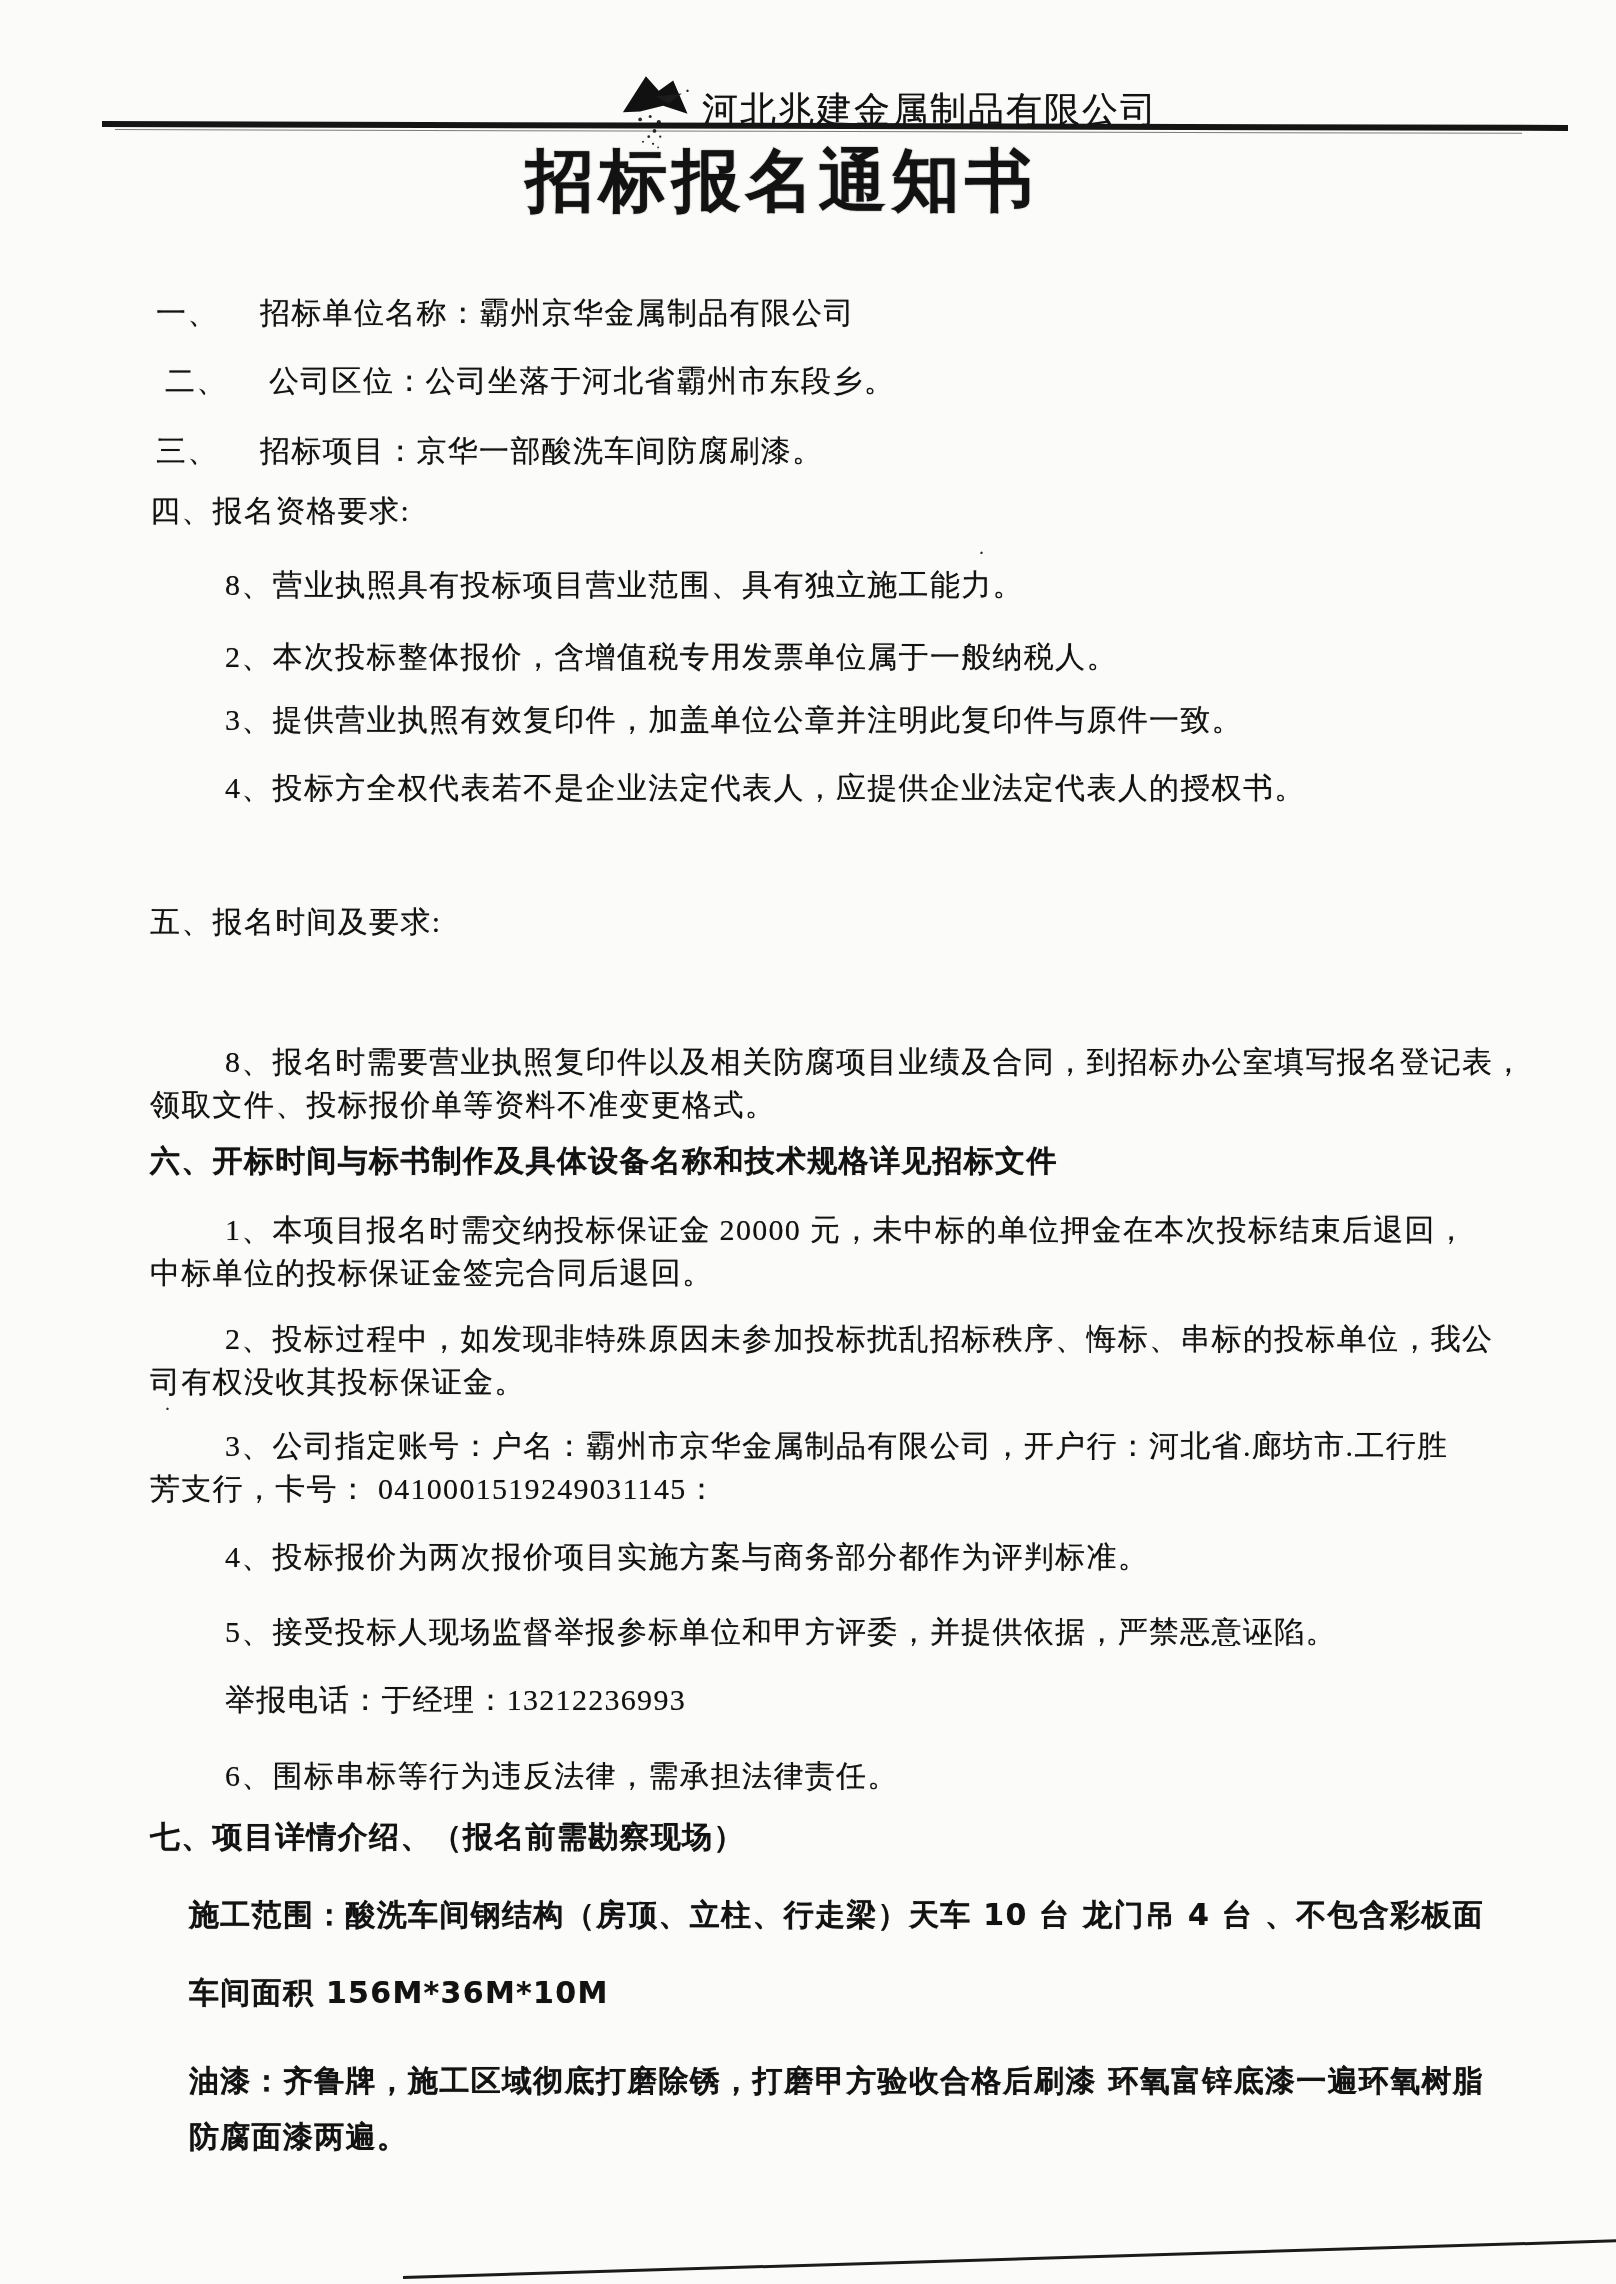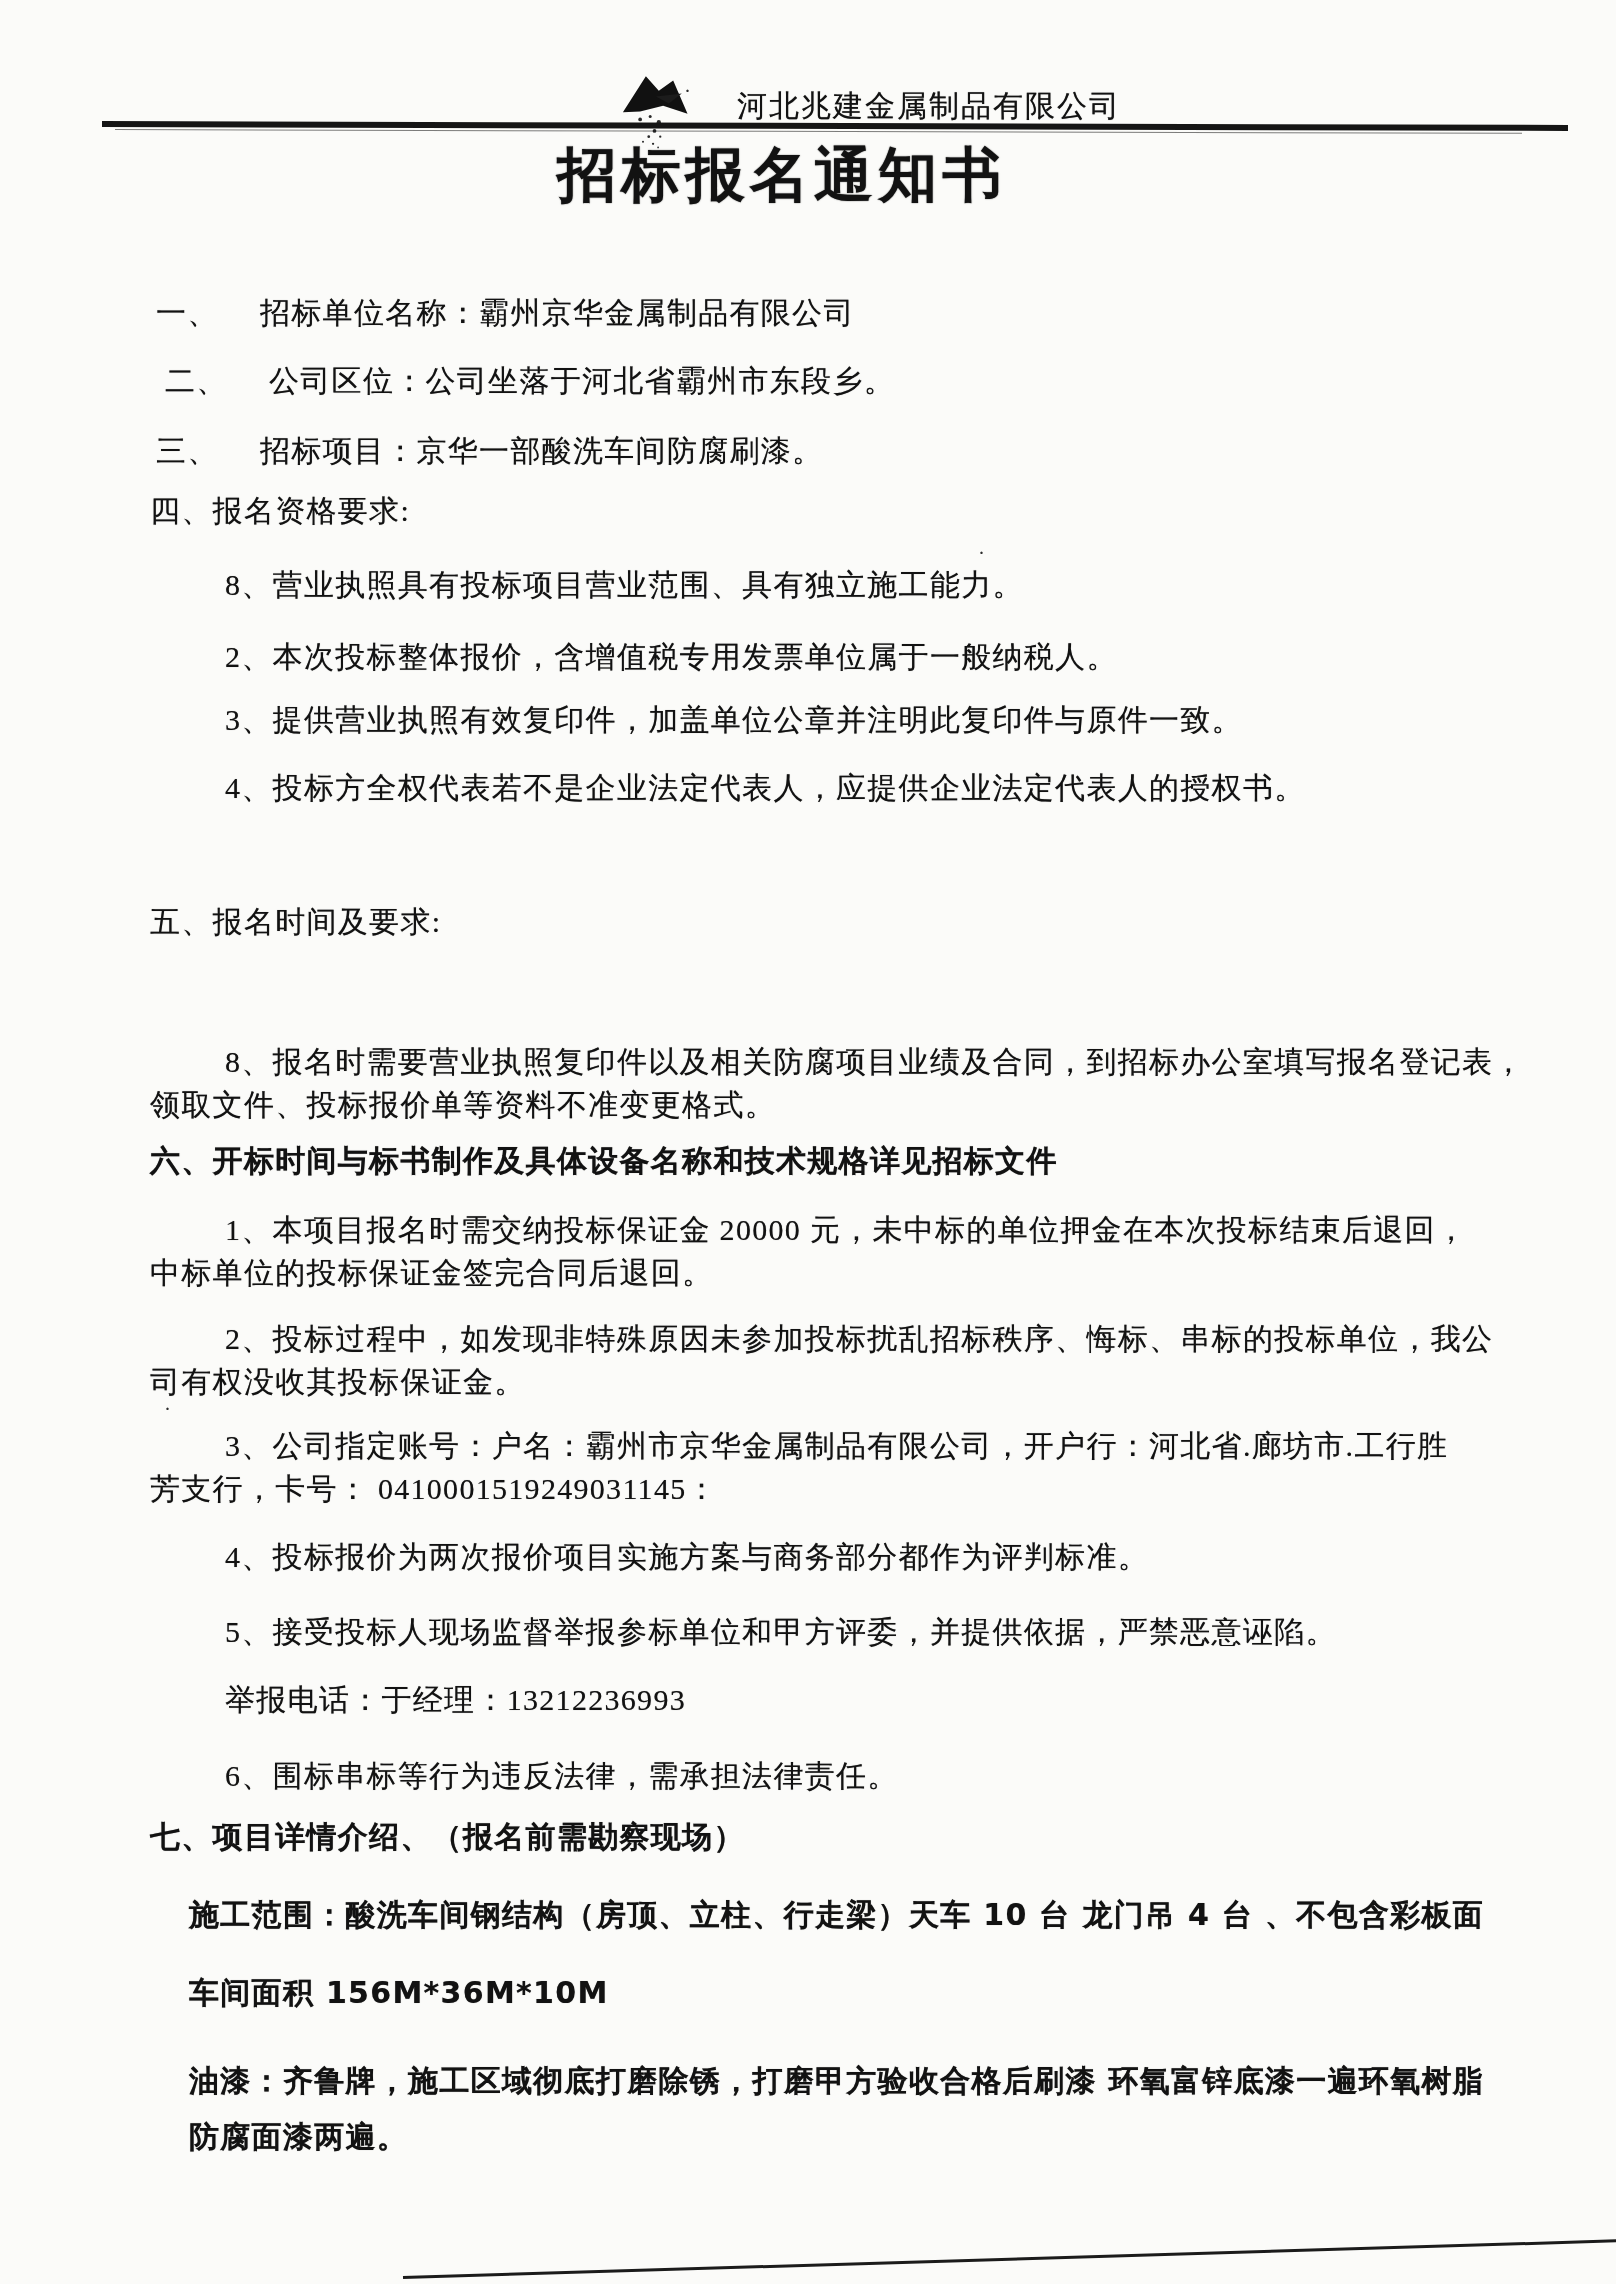--- a/index.html
+++ b/index.html
@@ -13,37 +13,37 @@
     font-size:30px;line-height:43px;letter-spacing:1.3px;
     white-space:pre-line;
     text-shadow:0 0 0.7px rgba(10,10,10,.55);
   }
   .ind{text-indent:75px;}
   .hei{font-family:"DejaVu Sans","Liberation Sans",sans-serif;font-weight:700;}
   .b60{left:189px;width:1410px;}
   .row{left:156px;}
   .row .num{display:inline-block;width:104px;}
   .company{
-    position:absolute;top:86px;left:737px;
-    font-size:30px;letter-spacing:2px;
+    position:absolute;top:86px;left:702px;
+    font-size:36px;letter-spacing:2px;
     text-shadow:0 0 0.7px rgba(0,0,0,.6);
     text-align:right;
   }
   .rule{
     position:absolute;top:123px;left:102px;width:1466px;height:5.9px;
     background:#151515;transform:rotate(0.15deg);
   }
   .rule:after{
     content:"";position:absolute;left:13px;top:7.8px;width:96%;height:1.3px;
     background:rgba(20,20,20,.55);
   }
   .title{
     position:absolute;top:141px;left:0;width:1564px;box-sizing:border-box;
     text-align:center;
-    font-size:59px;font-weight:700;letter-spacing:5.2px;line-height:1.18;
+    font-size:68px;font-weight:700;letter-spacing:5.2px;line-height:1.18;
     text-shadow:0 0 1.3px rgba(0,0,0,.75);
   }
   .logo{position:absolute;left:618px;top:72px;width:73px;height:79px;}
   .mark{position:absolute;font-size:21px;color:#2c2c2c;line-height:1;}
   .artifact{
     position:absolute;left:403px;top:2276px;width:1216px;height:2.6px;
     background:#1b1b1b;transform:rotate(-1.73deg);transform-origin:left center;
   }
 </style>
 </head>

